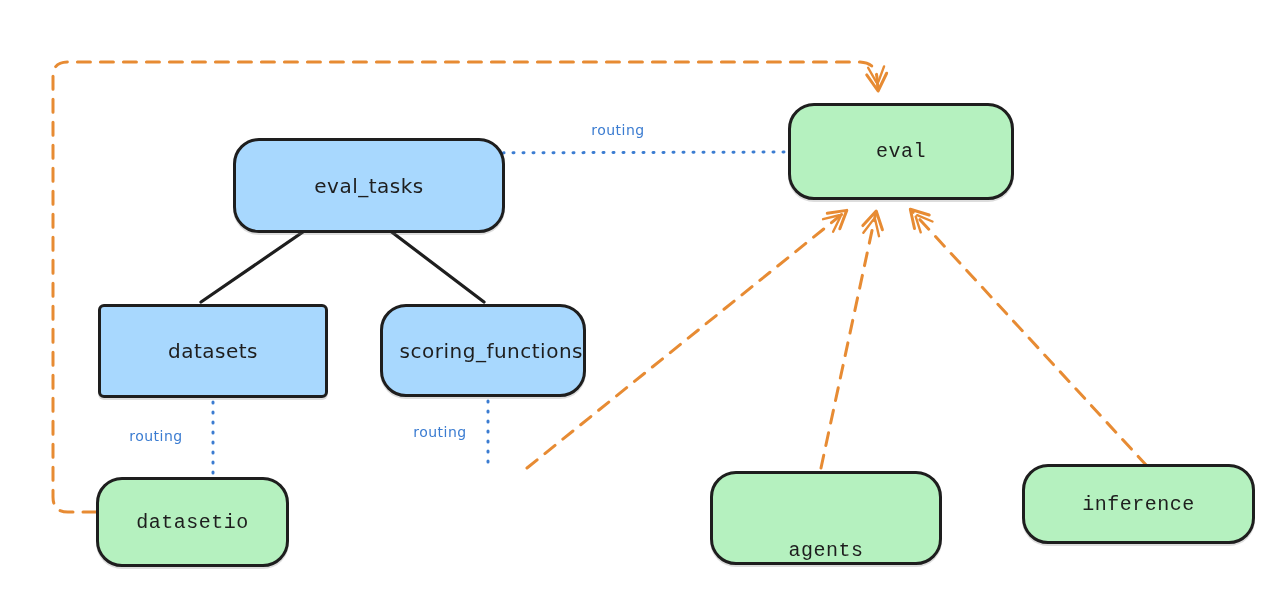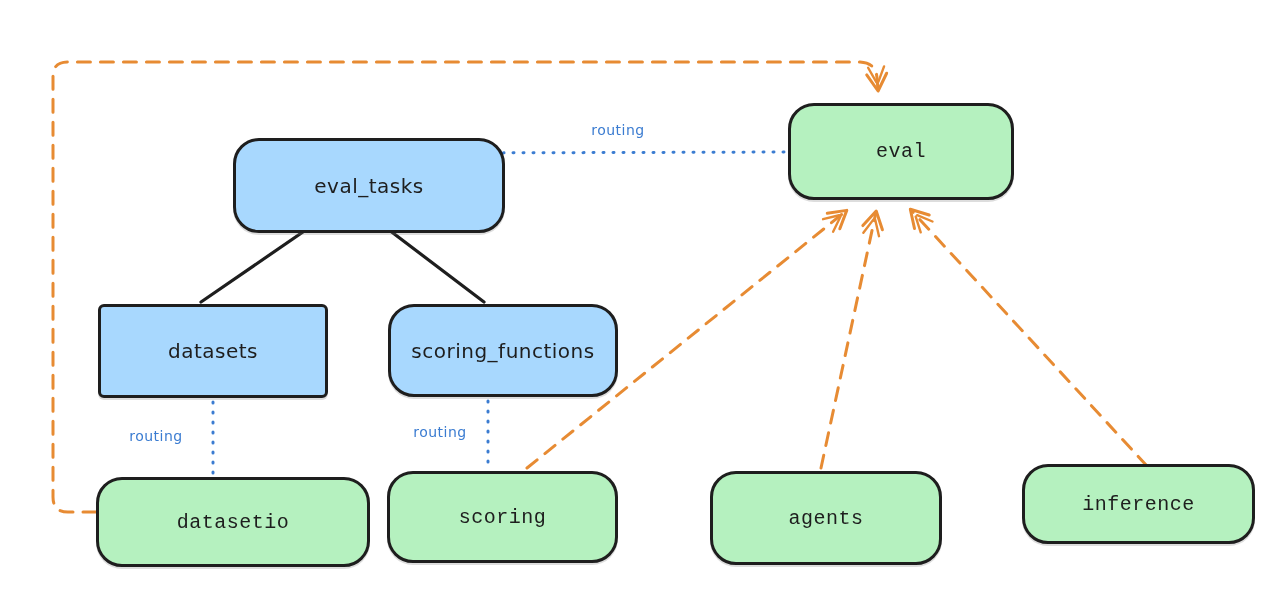--- a/index.html
+++ b/index.html
@@ -39,24 +39,24 @@
     letter-spacing: 0.5px;
     box-shadow: 0 2px 0 rgba(120,120,120,0.25);
     cursor: default;
   }
   .node.blue  { background: var(--blue-fill); }
   .node.green { background: var(--green-fill); font-family: Liberation Mono, monospace; }
 
   .node-eval_tasks        { left: 233px; top: 106px; width: 272px; height: 95px; margin-top: 32px; }
   .node-eval              { left: 788px; top: 103px; width: 226px; height: 97px; }
   .node-datasets          { left:  98px; top: 304px; width: 230px; height: 94px; border-radius: 6px; }
-  .node-scoring_functions { left: 388px; top: 304px; width: 230px; height: 93px; }
-  .node-datasetio         { left:  96px; top: 477px; width: 274px; height: 90px; }
+  .node-scoring_functions { left: 380px; top: 304px; width: 206px; height: 93px; justify-content: flex-end; }
+  .node-datasetio         { left:  96px; top: 477px; width: 193px; height: 90px; }
   .node-scoring           { left: 387px; top: 471px; width: 231px; height: 92px; }
-  .node-agents            { left: 710px; top: 471px; width: 232px; height: 94px; }
+  .node-agents            { left: 710px; top: 471px; width: 232px; height: 94px; align-items: flex-end; }
   .node-inference         { left: 1022px; top: 464px; width: 233px; height: 80px; }
 
   .edge-label {
     position: absolute;
     transform: translate(-50%, -50%);
     color: var(--blue-line);
     font-size: 14px;
     font-weight: normal;
     letter-spacing: 0.5px;
     white-space: nowrap;
@@ -116,23 +116,20 @@
   </div>
 
   <div class="node blue node-scoring_functions">
     <span>scoring_functions</span>
   </div>
 
   <div class="node green node-datasetio">
     <span>datasetio</span>
   </div>
 
-  <div class="node green node-scoring">
-    <span>scoring</span>
-  </div>
 
   <div class="node green node-agents">
     <span>agents</span>
   </div>
 
   <div class="node green node-inference">
     <span>inference</span>
   </div>
 
   <div class="edge-label edge-label-1">routing</div>

